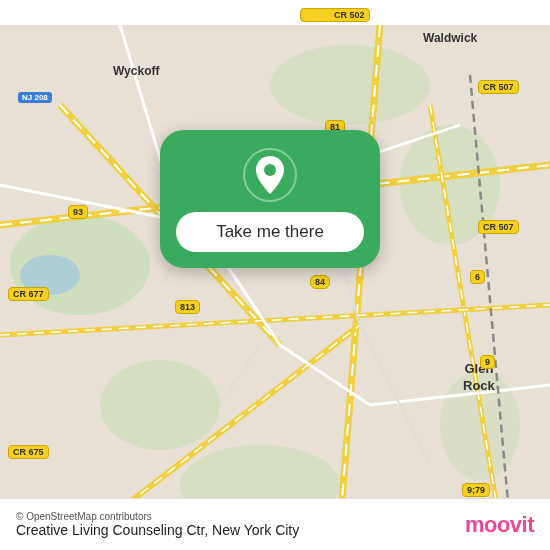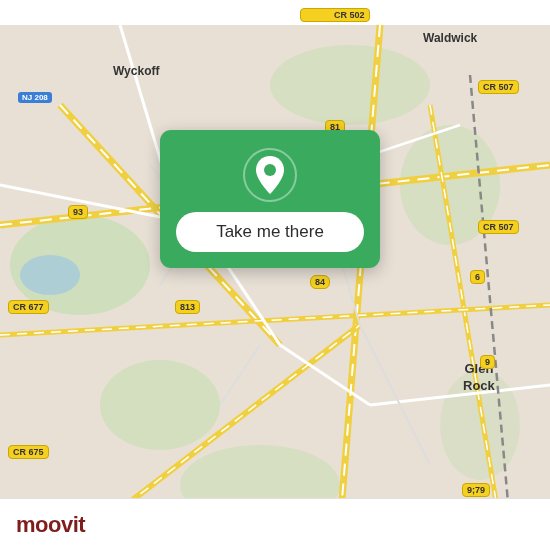--- a/index.html
+++ b/index.html
@@ -61,32 +61,32 @@
     }
 
     #moovit-logo {
       display: flex;
       align-items: center;
     }
 
     .moovit-text {
       font-size: 22px;
       font-weight: bold;
-      color: #7f1d1d;
+      color: #ec4899;
       letter-spacing: -0.5px;
     }
 
     
     #action-card {
       position: absolute;
       top: 130px;
       left: 160px;
       width: 220px;
       background: #3aab5e;
-      border-radius: 11px;
+      border-radius: 24px;
       display: flex;
       flex-direction: column;
       align-items: center;
       padding: 18px 16px 16px;
       z-index: 10;
       box-shadow: 0 4px 16px rgba(0,0,0,0.25);
     }
 
     #pin-icon {
       width: 54px;
@@ -204,34 +204,38 @@
   <div class="highway-badge" style="top:8px;left:300px;padding-left:33px;">CR 502</div>
   <div class="highway-badge" style="top:80px;left:478px;">CR 507</div>
   <div class="highway-badge" style="top:220px;left:478px;">CR 507</div>
   <div class="highway-badge" style="top:120px;left:325px;">81</div>
   <div class="highway-badge" style="top:275px;left:310px;border-radius:6px;">84</div>
   <div class="highway-badge" style="top:300px;left:175px;">813</div>
   <div class="highway-badge" style="top:205px;left:68px;">93</div>
   <div class="highway-badge" style="top:270px;left:470px;">6</div>
   <div class="highway-badge" style="top:355px;left:480px;">9</div>
   <div class="highway-badge" style="top:445px;left:8px;">CR 675</div>
-  <div class="highway-badge" style="top:300px;left:8px;">CR 677</div>
+  <div class="highway-badge" style="top:287px;left:8px;">CR 677</div>
   <div class="highway-badge" style="top:483px;left:462px;">9;79</div>
 
   <div id="action-card">
 
     <svg id="pin-icon" viewBox="0 0 54 54" xmlns="http://www.w3.org/2000/svg">
       <circle cx="27" cy="27" r="26" fill="none" stroke="rgba(255,255,255,0.4)" stroke-width="2"></circle>
 
       <path d="M27 8 C19 8 13 14 13 22 C13 32 27 46 27 46 C27 46 41 32 41 22 C41 14 35 8 27 8 Z" fill="white"></path>
       <circle cx="27" cy="22" r="6" fill="#3aab5e"></circle>
     </svg>
 
     <button id="take-me-there-btn">Take me there</button>
   </div>
 
   <div id="bottom-bar">
+    <div id="bottom-info">
+      <span id="osm-credit">© OpenStreetMap contributors</span>
+      <span id="location-name">Creative Living Counseling Ctr, New York City</span>
+    </div>
     <div id="moovit-logo">
       <span class="moovit-text">moovit</span>
     </div>
   </div>
 
 </div>
 
 </body></html>

